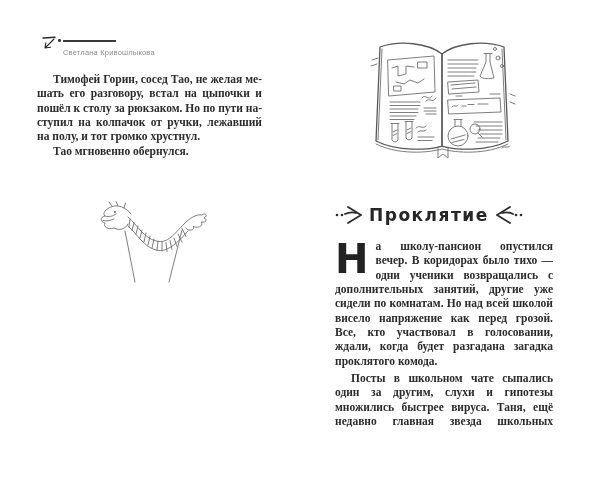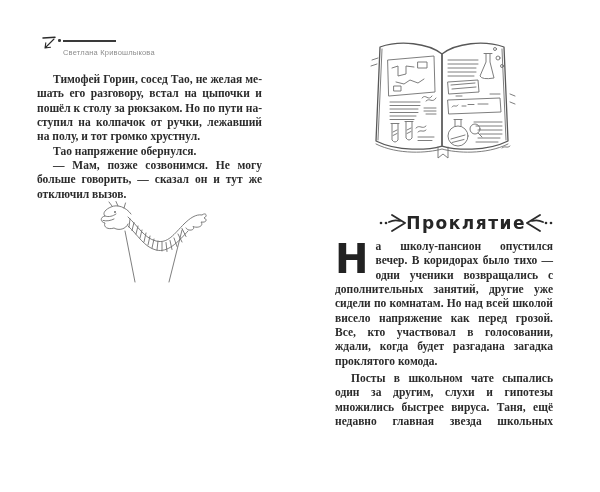--- a/index.html
+++ b/index.html
@@ -26,22 +26,22 @@
   }
   .no-indent{text-indent:0 !important;}
   .dragon{position:absolute;left:98px;top:200px;}
   
   .notebook{position:absolute;left:366px;top:36px;}
   .chapter-label{
     position:absolute;left:335px;top:183px;width:218px;text-align:center;
     font-family:"DejaVu Sans",sans-serif;font-size:16px;color:#2f2f2f;letter-spacing:1px;word-spacing:7px;
   }
   .chapter-title-row{
-    position:absolute;left:335px;top:212px;width:218px;
-    display:flex;align-items:center;justify-content:flex-end;
+    position:absolute;left:335px;top:204px;width:218px;
+    display:flex;align-items:center;justify-content:flex-start;gap:7px;
   }
   .chapter-title{
     font-family:"DejaVu Sans",sans-serif;font-size:17px;font-weight:bold;color:#262626;letter-spacing:1.5px;
   }
   .page-number{
     position:absolute;left:543px;top:428px;font-size:12px;font-weight:bold;color:#3a3a3a;
     font-family:"Liberation Serif",serif;
   }
   .foot-rule{position:absolute;left:487px;top:452px;width:54px;height:1.6px;background:#3a3a3a;}
   .foot-dot{position:absolute;left:543px;top:451px;width:2.5px;height:2.5px;background:#3a3a3a;border-radius:50%;}
@@ -58,22 +58,21 @@
   <svg class="corner-mark" style="left:40px;top:35px;" width="17" height="17" viewBox="0 0 17 17">
     <path class="ink" stroke-width="1.5" d="M3,3 L15,2.2"></path>
     <path class="ink" stroke-width="1.1" d="M14,4 L5,13 M5,13 L10.5,12.2 M5,13 L5.8,7.8"></path>
   </svg>
   <div class="head-dot"></div>
   <div class="head-rule"></div>
   <div class="author">Светлана Кривошлыкова</div>
 
   <div class="body-col col-left">
     <p>Тимофей Горин, сосед Тао, не желая ме­шать его разговору, встал на цыпочки и по­шёл к столу за рюкзаком. Но по пути на­ступил на колпачок от ручки, лежавший на полу, и тот громко хрустнул.</p>
-    <p>Тао напряжение обернулся.</p>
-    <p>— Мам, позже созвонимся. Не могу боль­ше говорить, — сказал он и тут же отключил вызов.</p>
+    <p>Тао мгновенно обернулся.</p>
   </div>
 
   <svg class="dragon" width="115" height="84" viewBox="0 0 115 84">
 
     <path class="sketch" stroke-width="1.2" d="M27,31 L37,82 M84,30 L71,82"></path>
 
     <path class="sketch" d="M33,14 C28,7 19,4 13,7 C8,9 4,13 7,16 C2,17 2,22 7,23 C5,27 10,30 16,28 C21,31 28,29 30,24"></path>
     <path class="sketch" d="M7,16 C11,17.5 15,16 18,14 M5,20.5 C9,21.5 13,20.5 16,19"></path>
     <path class="sketch" d="M14,6 L11,2 M20,6 L18,1.5 M26,8 L27.5,3"></path>
     <circle cx="17" cy="12" r="1" fill="#6f6f6f" stroke="none"></circle>

